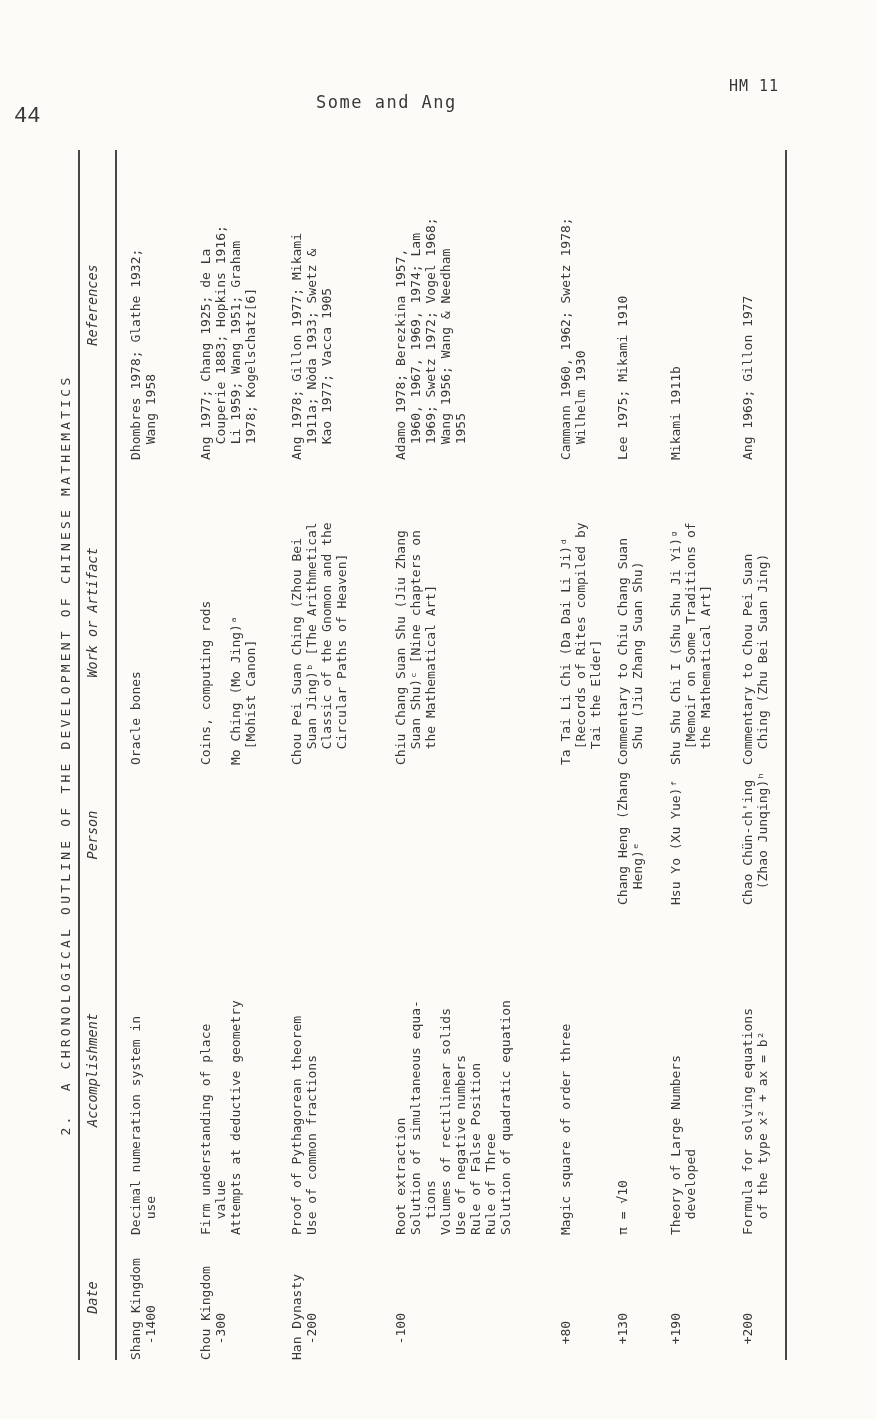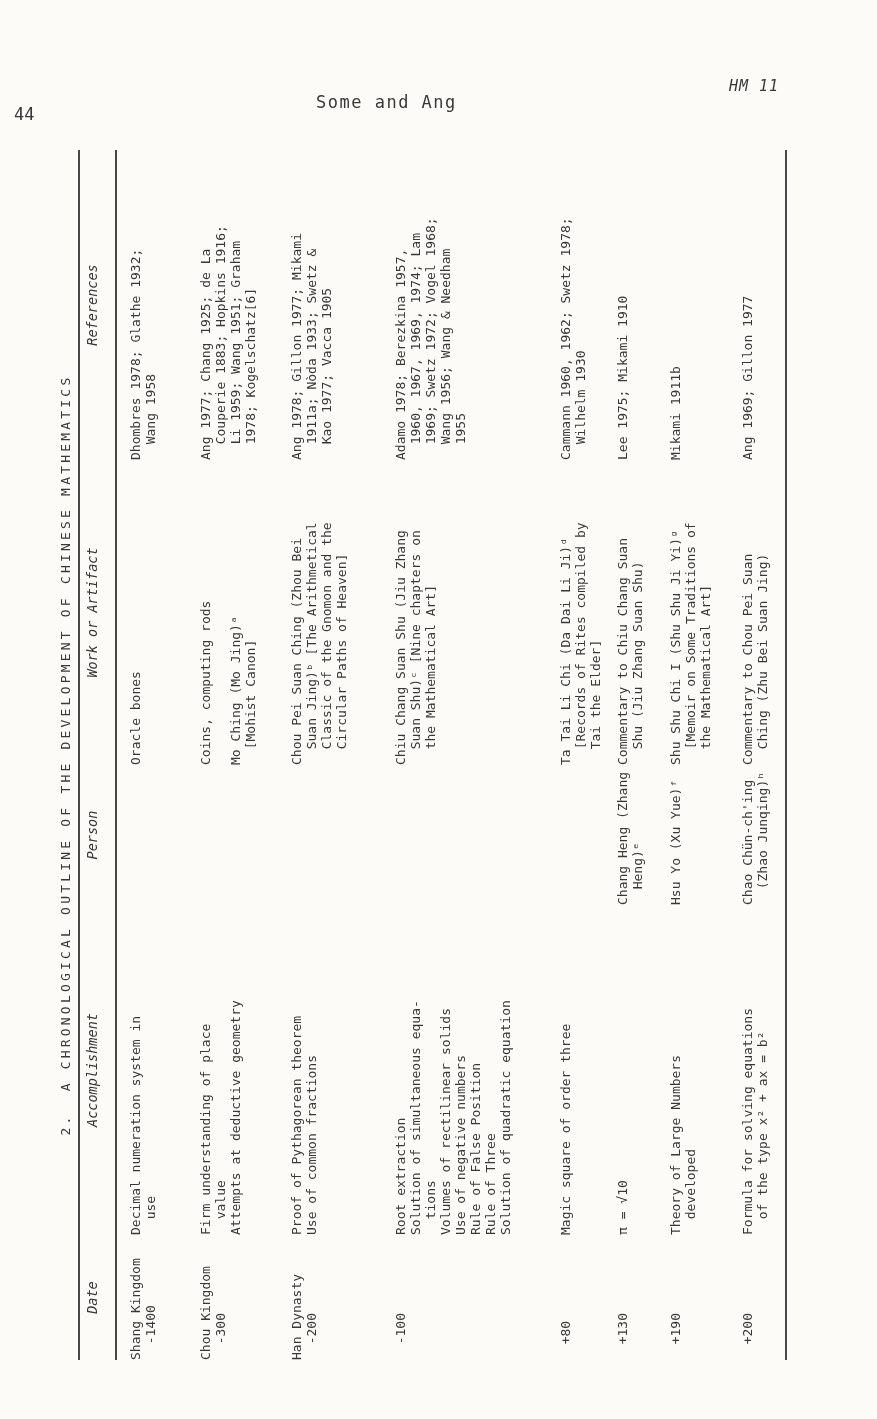--- a/index.html
+++ b/index.html
@@ -7,23 +7,23 @@
     margin:0;
     width:877px;
     height:1419px;
     position:relative;
     overflow:hidden;
     background:#fcfbf8;
     color:#383838;
     font-family:"DejaVu Sans Mono","Liberation Mono",monospace;
   }
   
-  .page-num   { position:absolute; left:14px;  top:104px; font-size:17px; }
+  .page-num   { position:absolute; left:14px;  top:104px; font-size:22px;font-family:Liberation Mono, monospace; }
   .run-head   { position:absolute; left:316px; top:92px;  font-size:17px; letter-spacing:1.5px; }
-  .journal    { position:absolute; left:729px; top:77px;  font-size:15px; letter-spacing:1px;font-style:italic; }
+  .journal    { position:absolute; left:729px; top:77px;  font-size:15px; letter-spacing:1px; }
 
   
   .rotated {
     position:absolute;
     left:58px; top:150px;
     width:1210px; height:737px;
     transform-origin:0 0;
     transform:rotate(-90deg) translateX(-1210px);
   }
   .logical { position:relative; width:1210px; height:737px; font-size:13px; line-height:15px; }

